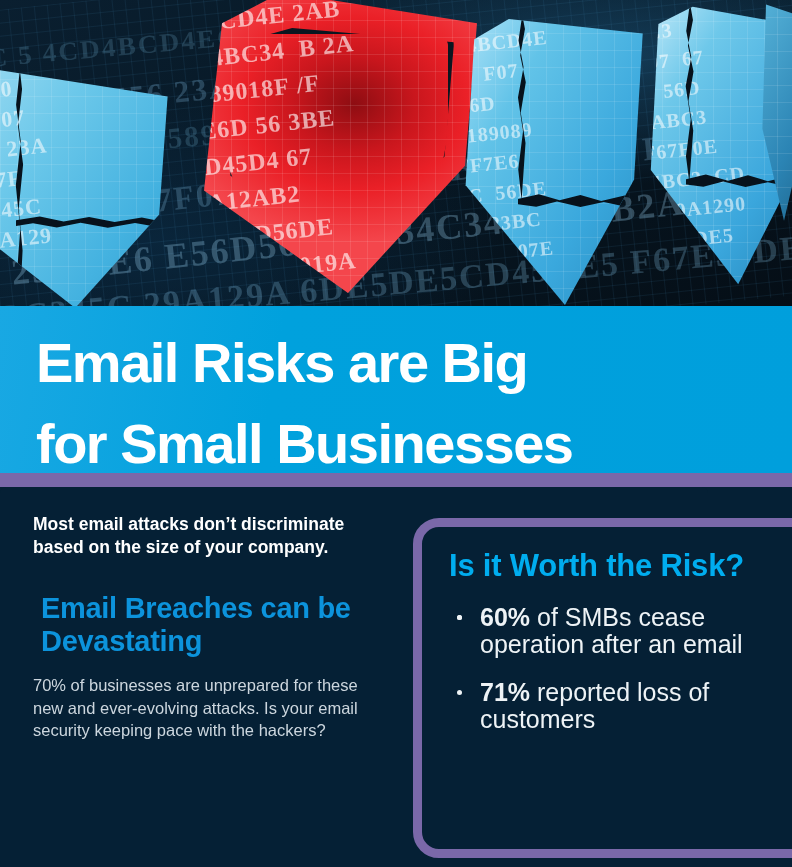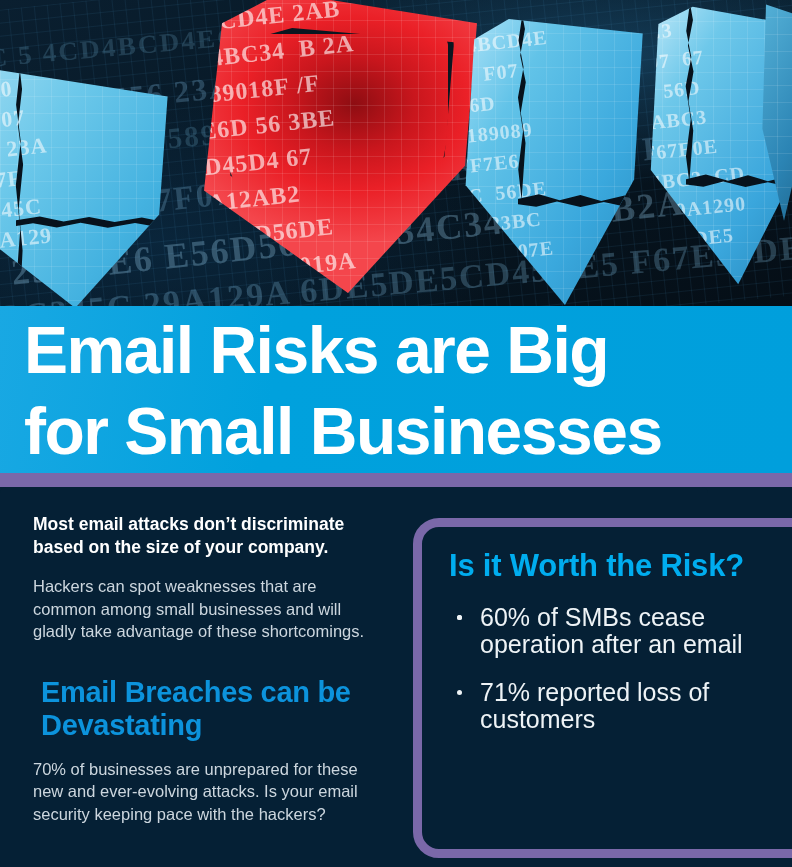--- a/index.html
+++ b/index.html
@@ -100,24 +100,24 @@
   .title-band {
     position: absolute;
     left: 0; top: 306px;
     width: 792px;
     height: 167px;
     background: linear-gradient(100deg, #19a8e3 0%, #00a1dd 35%, #009fdc 100%);
     box-sizing: border-box;
     padding: 4px 14px 0 24px;
   }
   .title-band h1 {
-    margin: 0;
+    margin: 12px;
     color: #ffffff;
     font-weight: bold;
-    font-size: 66px;
+    font-size: 56px;
     line-height: 81px;
     letter-spacing: -1.5px;
     font-family: "Liberation Sans", sans-serif;
   }
   .purple-rule {
     position: absolute;
     left: 0; top: 473px;
     width: 792px;
     height: 14px;
     background: #7a68a9;
@@ -195,21 +195,21 @@
     line-height: 27px;
     font-weight: normal;
   }
   .card li .dot {
     position: absolute;
     left: 8px; top: 11px;
     width: 5px; height: 5px;
     border-radius: 50%;
     background: #eef3f6;
   }
-  .card li b { font-weight: normal; }
+  .card li b { font-weight: bold; }
 </style>
 </head>
 <body>
 
 <div id="page">
 
   <div class="hero">
     <div class="hero-grid"></div>
 
     <div class="hexfield">
@@ -285,21 +285,20 @@
       <span>Email Risks are Big</span><br>
       <span>for Small Businesses</span>
     </h1>
   </div>
   <div class="purple-rule"></div>
 
   <div class="body-area">
 
     <div class="left-col">
       <p class="lead">Most email attacks don’t discriminate based on the size of your company.</p>
-      <p class="para">Hackers can spot weaknesses that are common among small businesses and will gladly take advantage of these shortcomings.</p>
       <h2 class="sub-head">Email Breaches can be Devastating</h2>
       <p class="para">70% of businesses are unprepared for these new and ever-evolving attacks.  Is your email security keeping pace with the hackers?</p>
     </div>
 
     <div class="card">
       <h2>Is it Worth the Risk?</h2>
       <ul>
         <li>
           <span class="dot"></span>
           <b></b>

